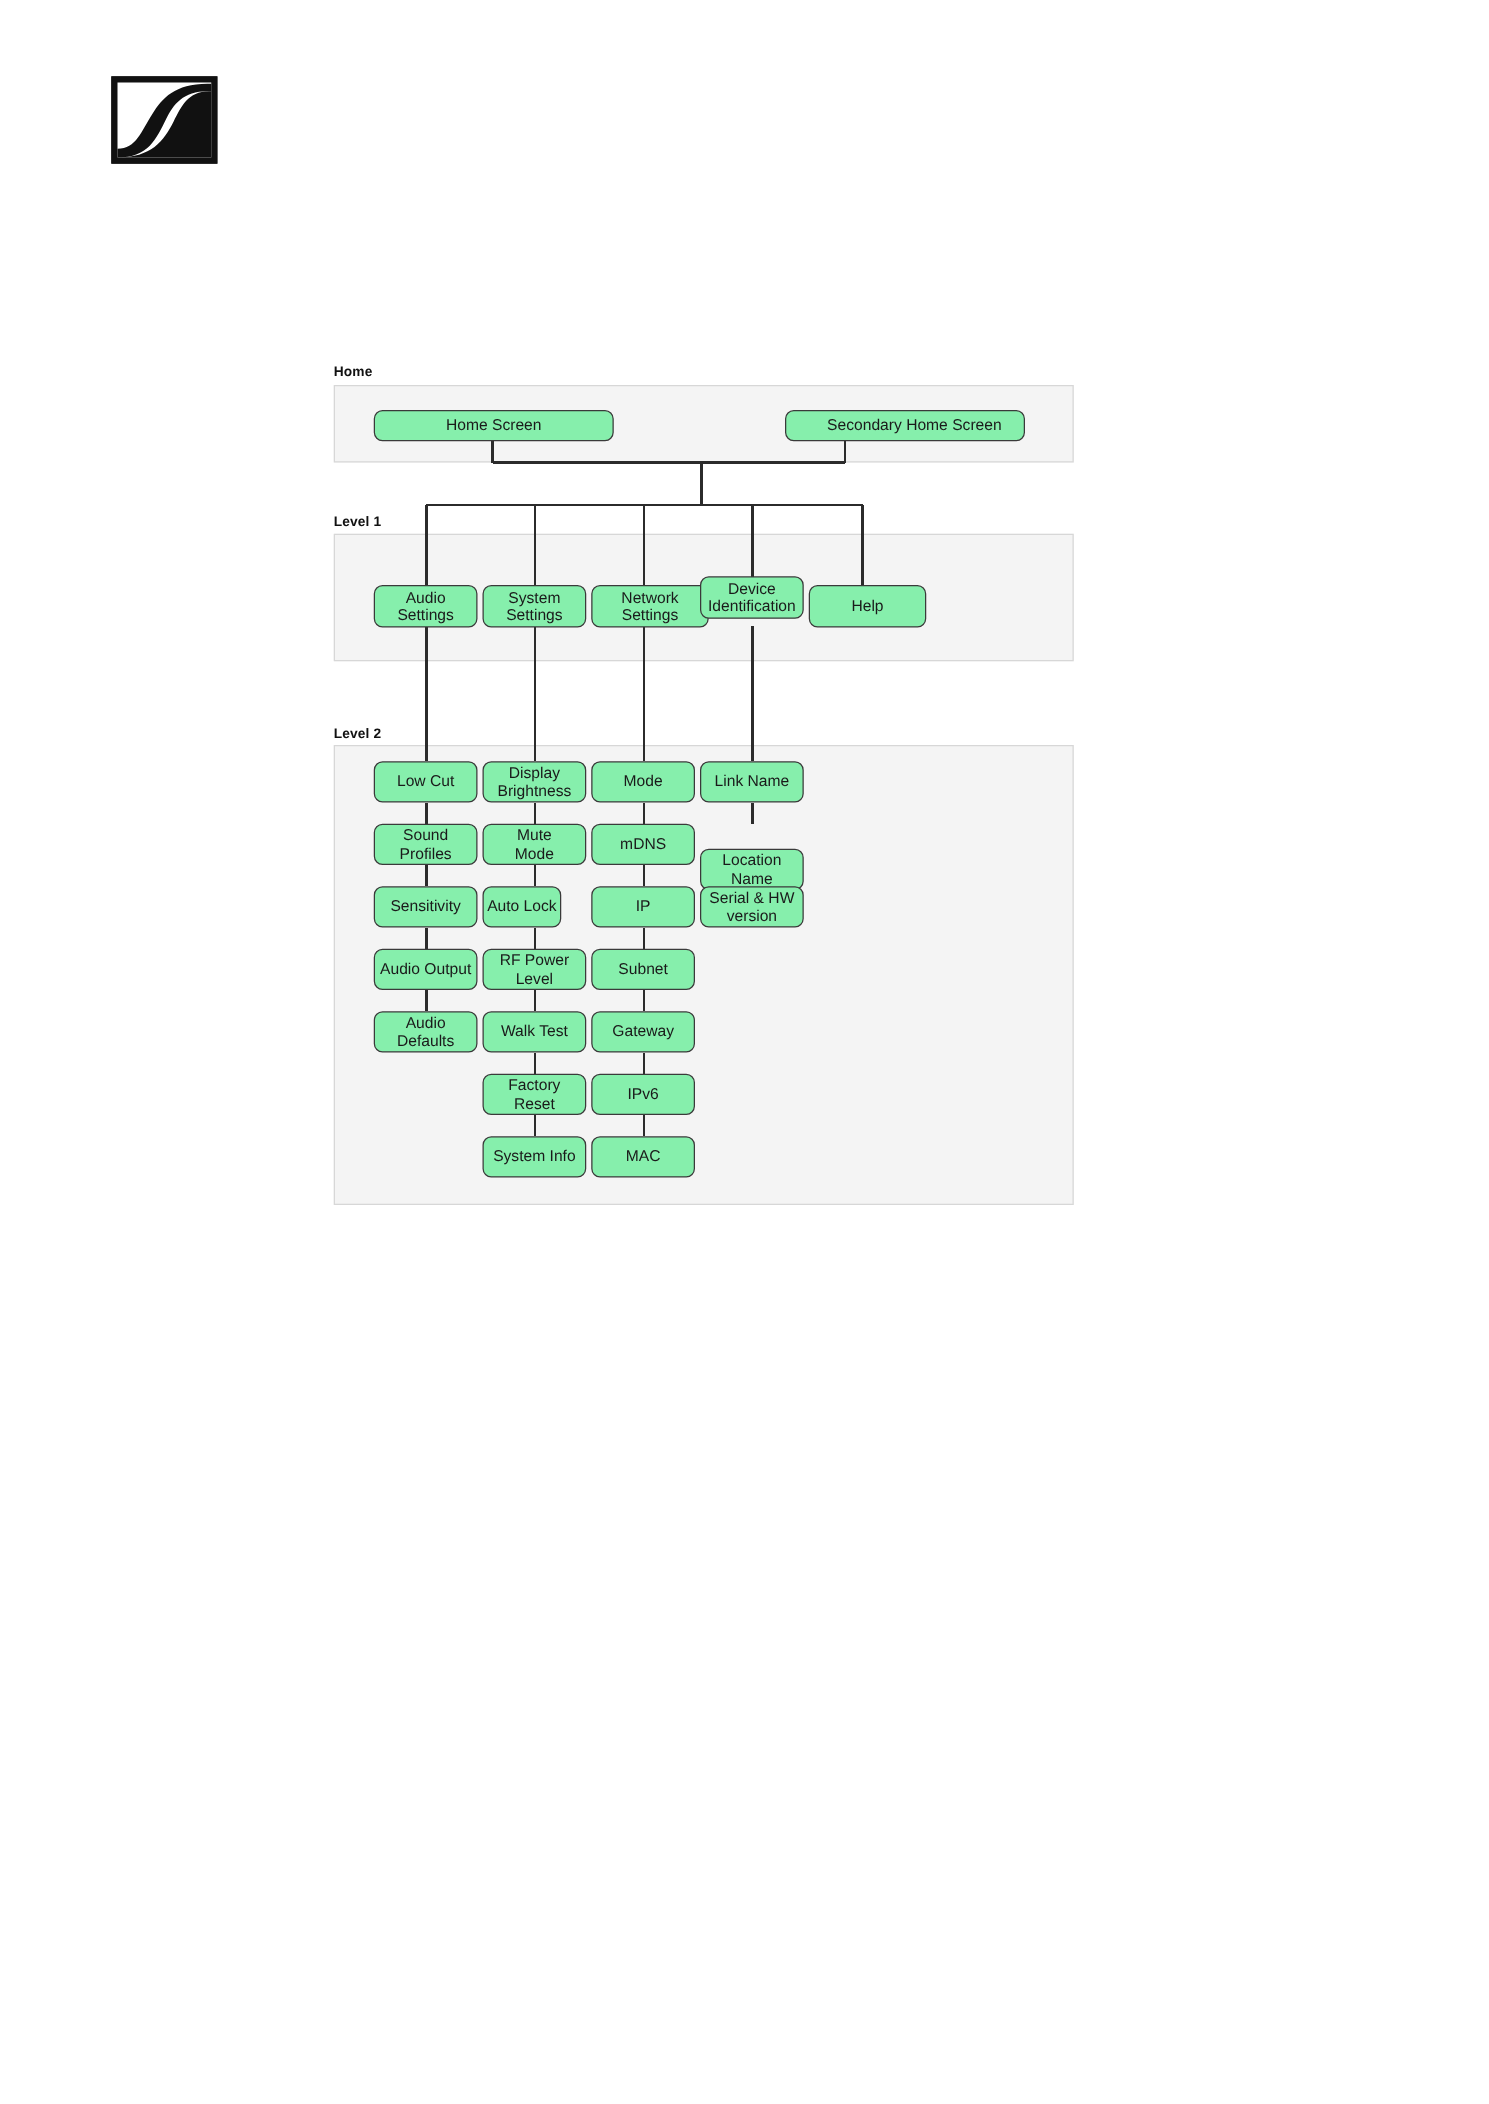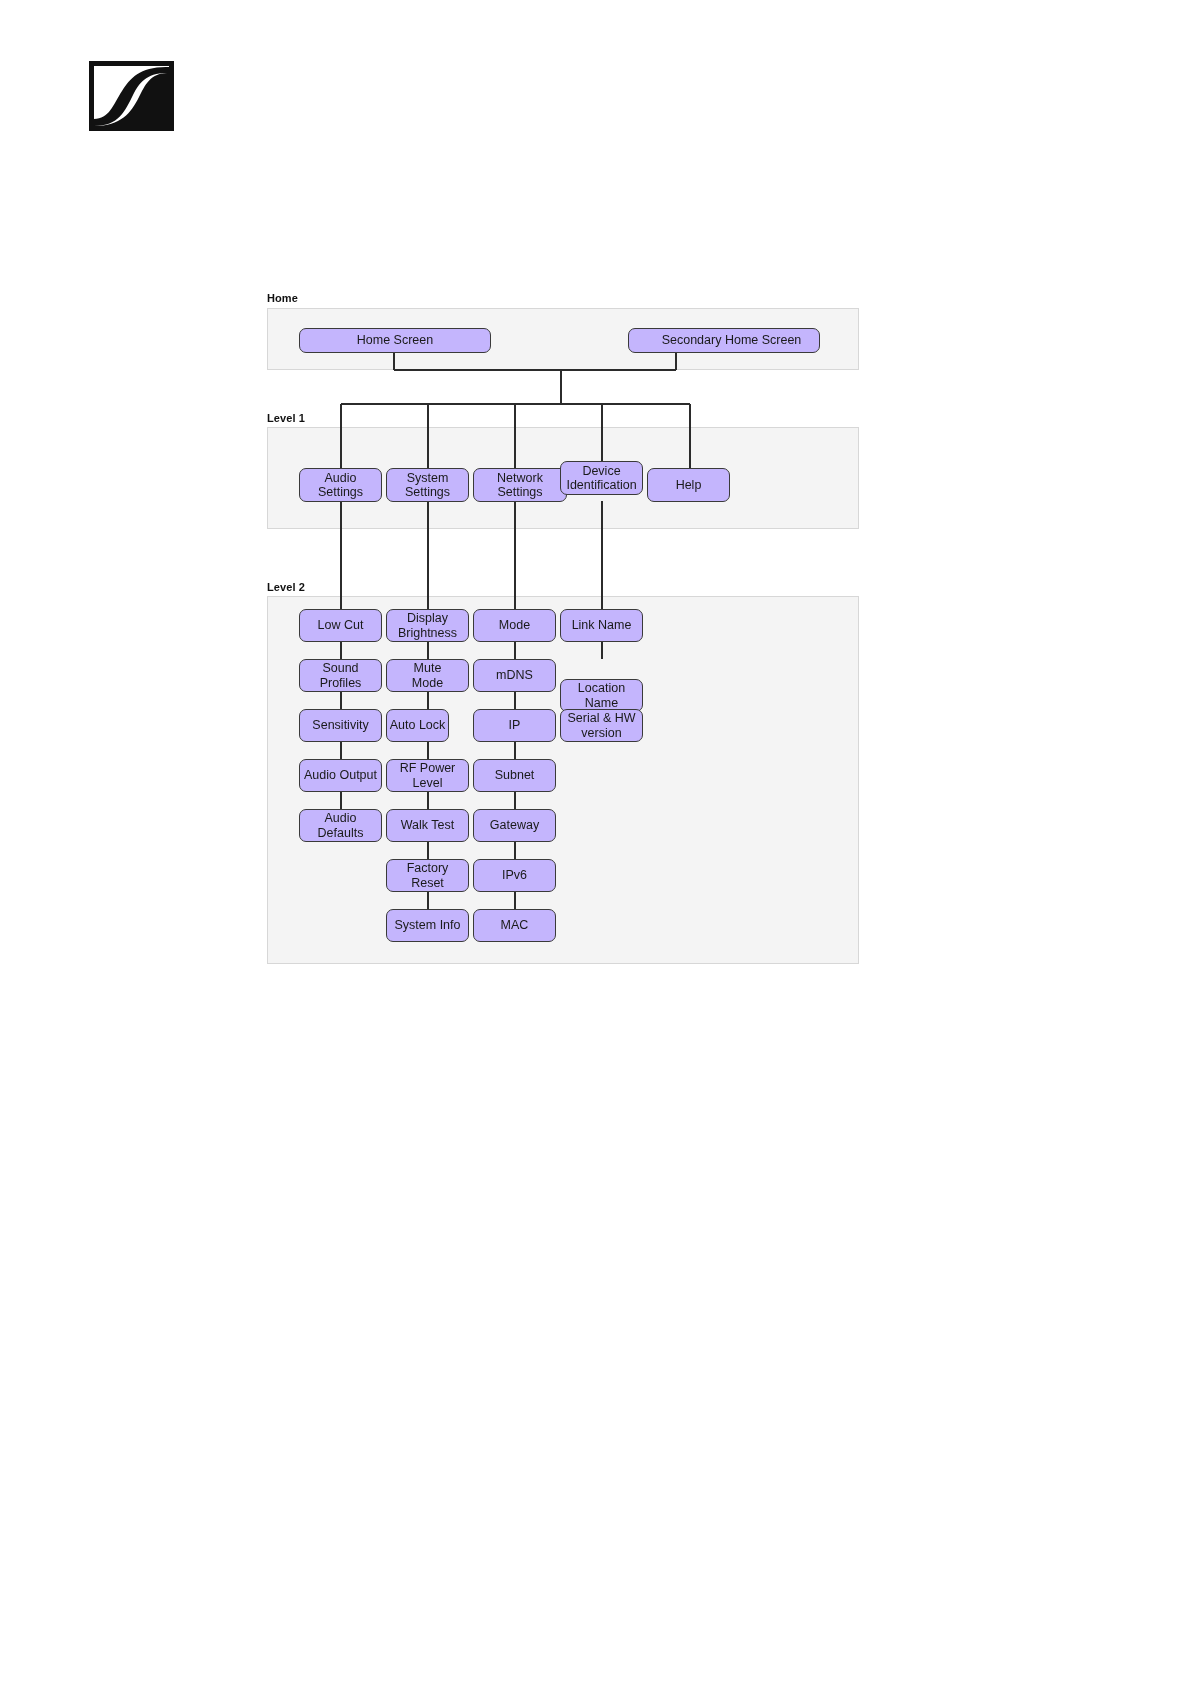--- a/index.html
+++ b/index.html
@@ -53,21 +53,21 @@
     position: absolute;
     background: #f4f4f4;
     border: 1px solid #d7d7d7;
     box-sizing: border-box;
   }
 
   
   .node {
     position: absolute;
     box-sizing: border-box;
-    background: #c4b5fd;
+    background: #86efac;
     border: 1.6px solid #3a3a3a;
     border-radius: 7px;
     display: flex;
     align-items: center;
     justify-content: center;
     text-align: center;
     font-size: 12.5px;
     line-height: 14.5px;
     color: #1a1a1a;
     white-space: pre-line;
@@ -147,21 +147,21 @@
   <div class="node" style="left:628px; top:328px; width:192px; height:25px;padding-left:17px;">Secondary Home Screen</div>
 
   <div class="node" style="left:299px; top:468px; width:83px; height:34px;">Audio
 Settings</div>
   <div class="node" style="left:386px; top:468px; width:83px; height:34px;">System
 Settings</div>
   <div class="node" style="left:473px; top:468px; width:94px; height:34px;">Network
 Settings</div>
   <div class="node" style="left:560px; top:461px; width:83px; height:34px;">Device
 Identification</div>
-  <div class="node" style="left:647px; top:468px; width:83px; height:34px;">Help</div>
+  <div class="node" style="left:647px; top:468px; width:94px; height:34px;">Help</div>
 
   <div class="node" style="left:299px; top:609px; width:83px; height:33px;">Low Cut</div>
   <div class="node" style="left:299px; top:659px; width:83px; height:33px;">Sound
 Profiles</div>
   <div class="node" style="left:299px; top:709px; width:83px; height:33px;">Sensitivity</div>
   <div class="node" style="left:299px; top:759px; width:83px; height:33px;">Audio Output</div>
   <div class="node" style="left:299px; top:809px; width:83px; height:33px;">Audio
 Defaults</div>
 
   <div class="node" style="left:386px; top:609px; width:83px; height:33px;">Display

